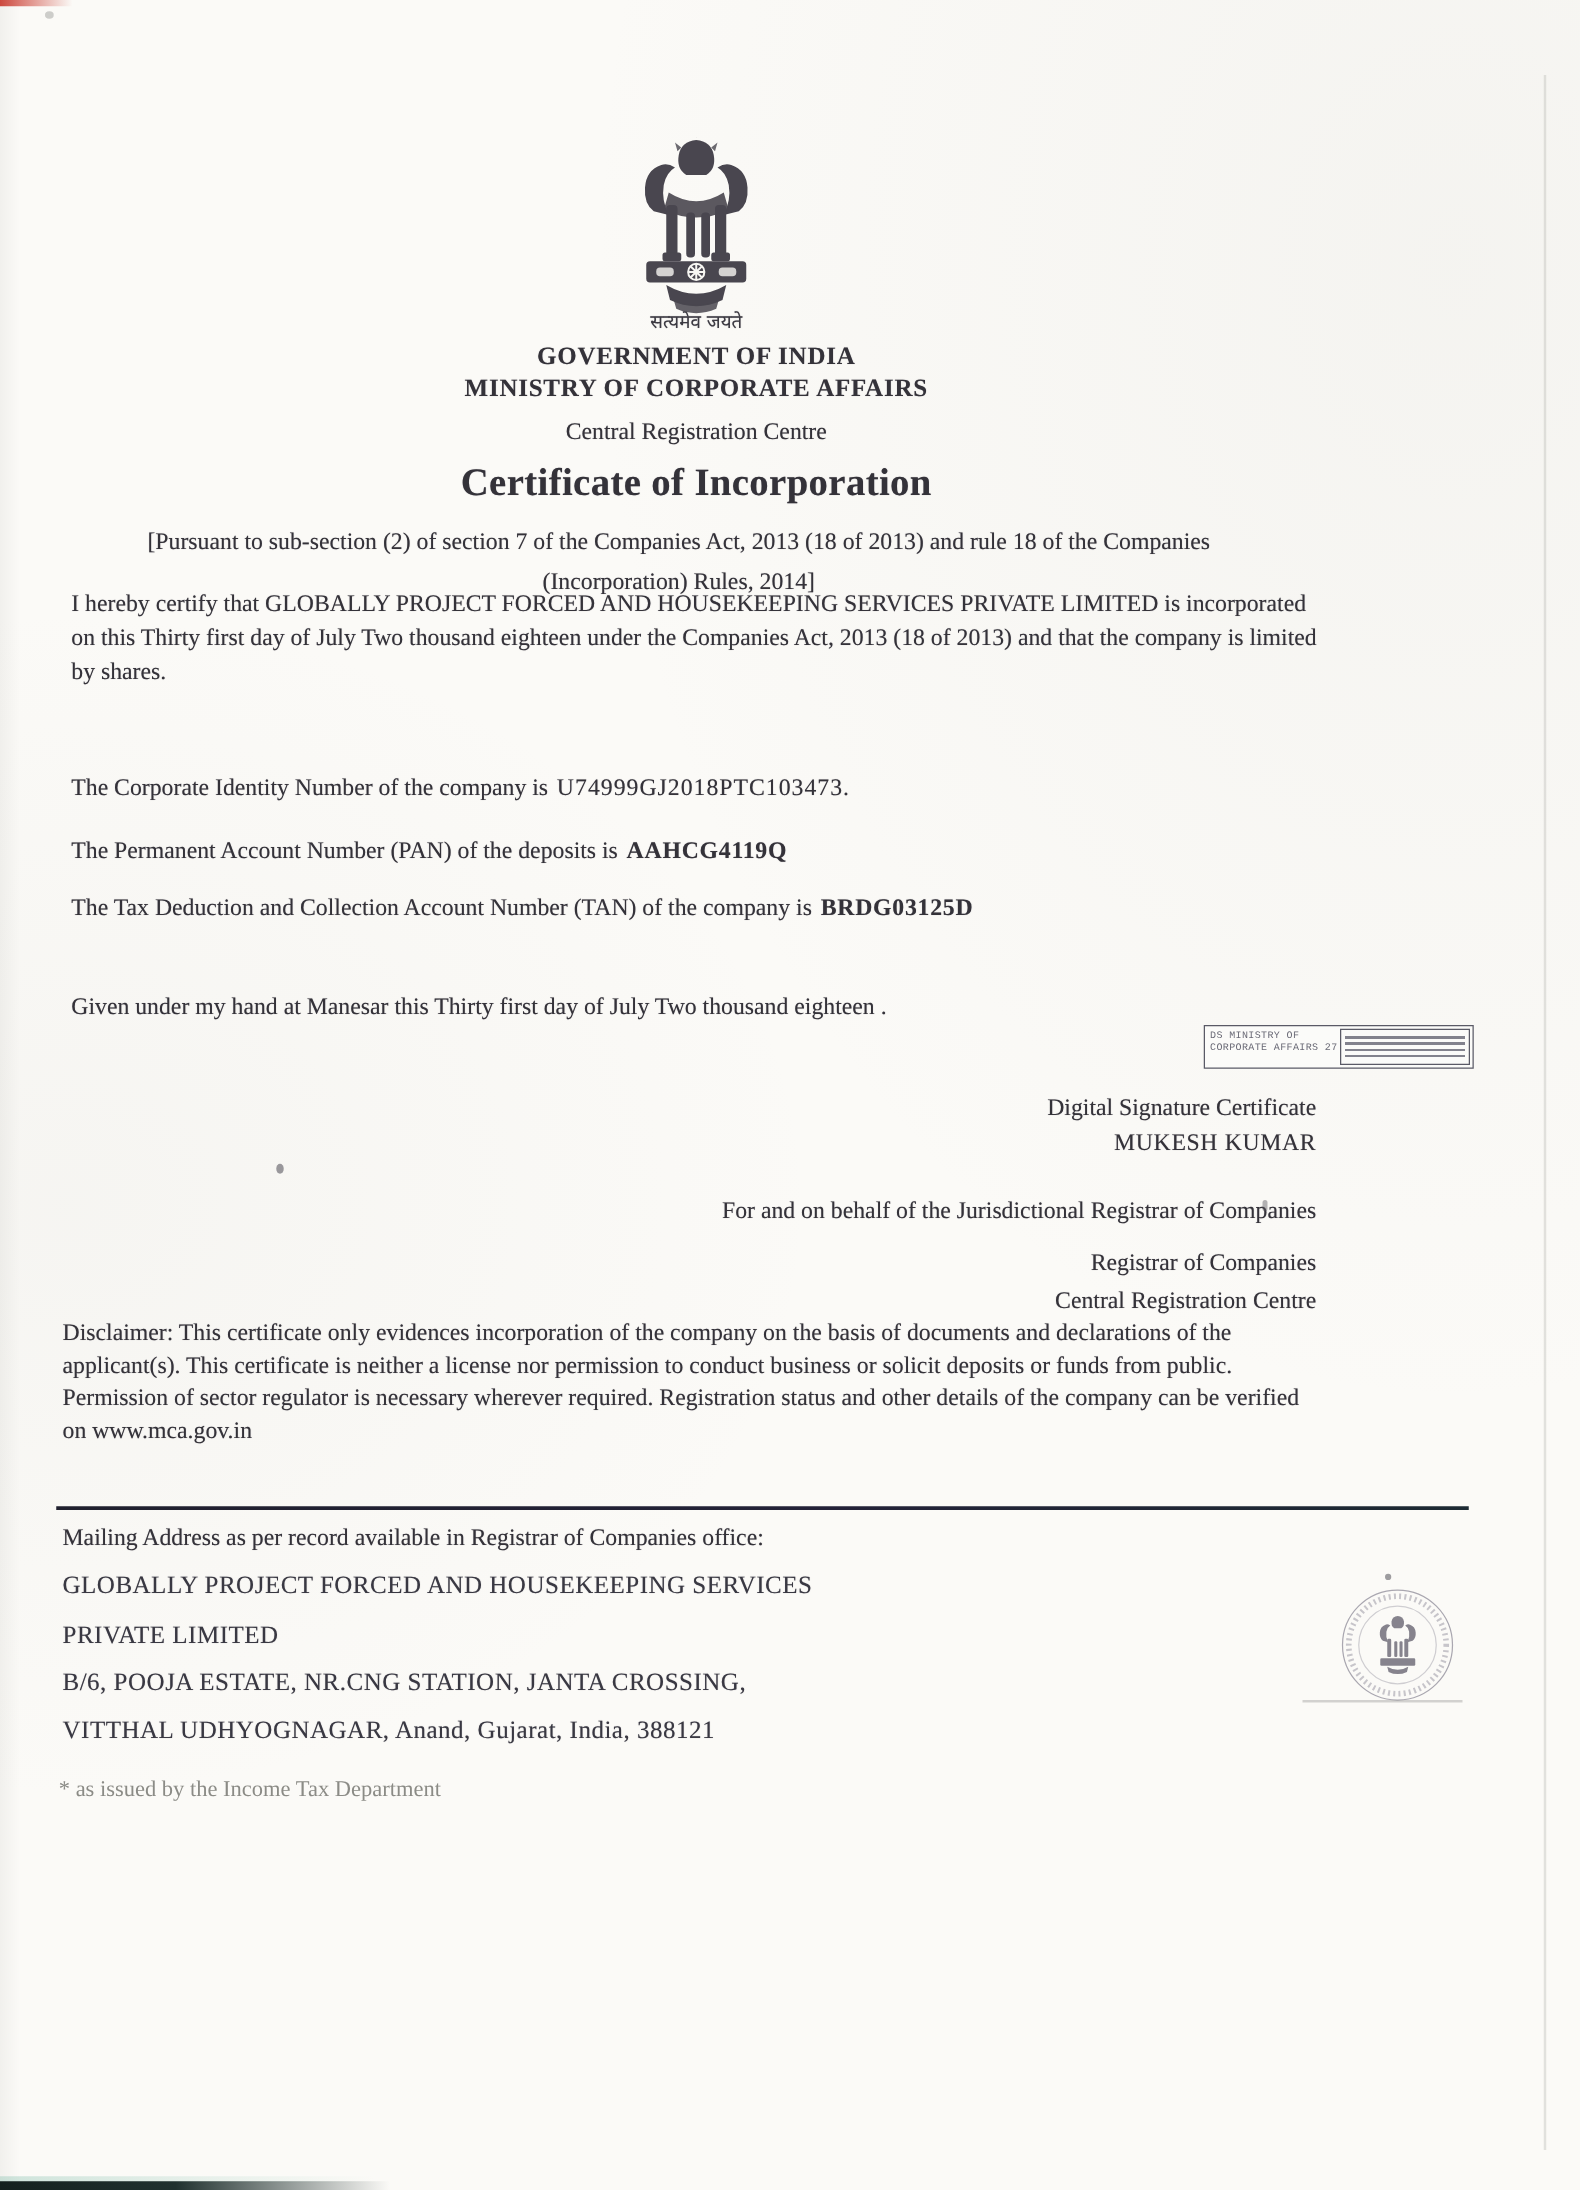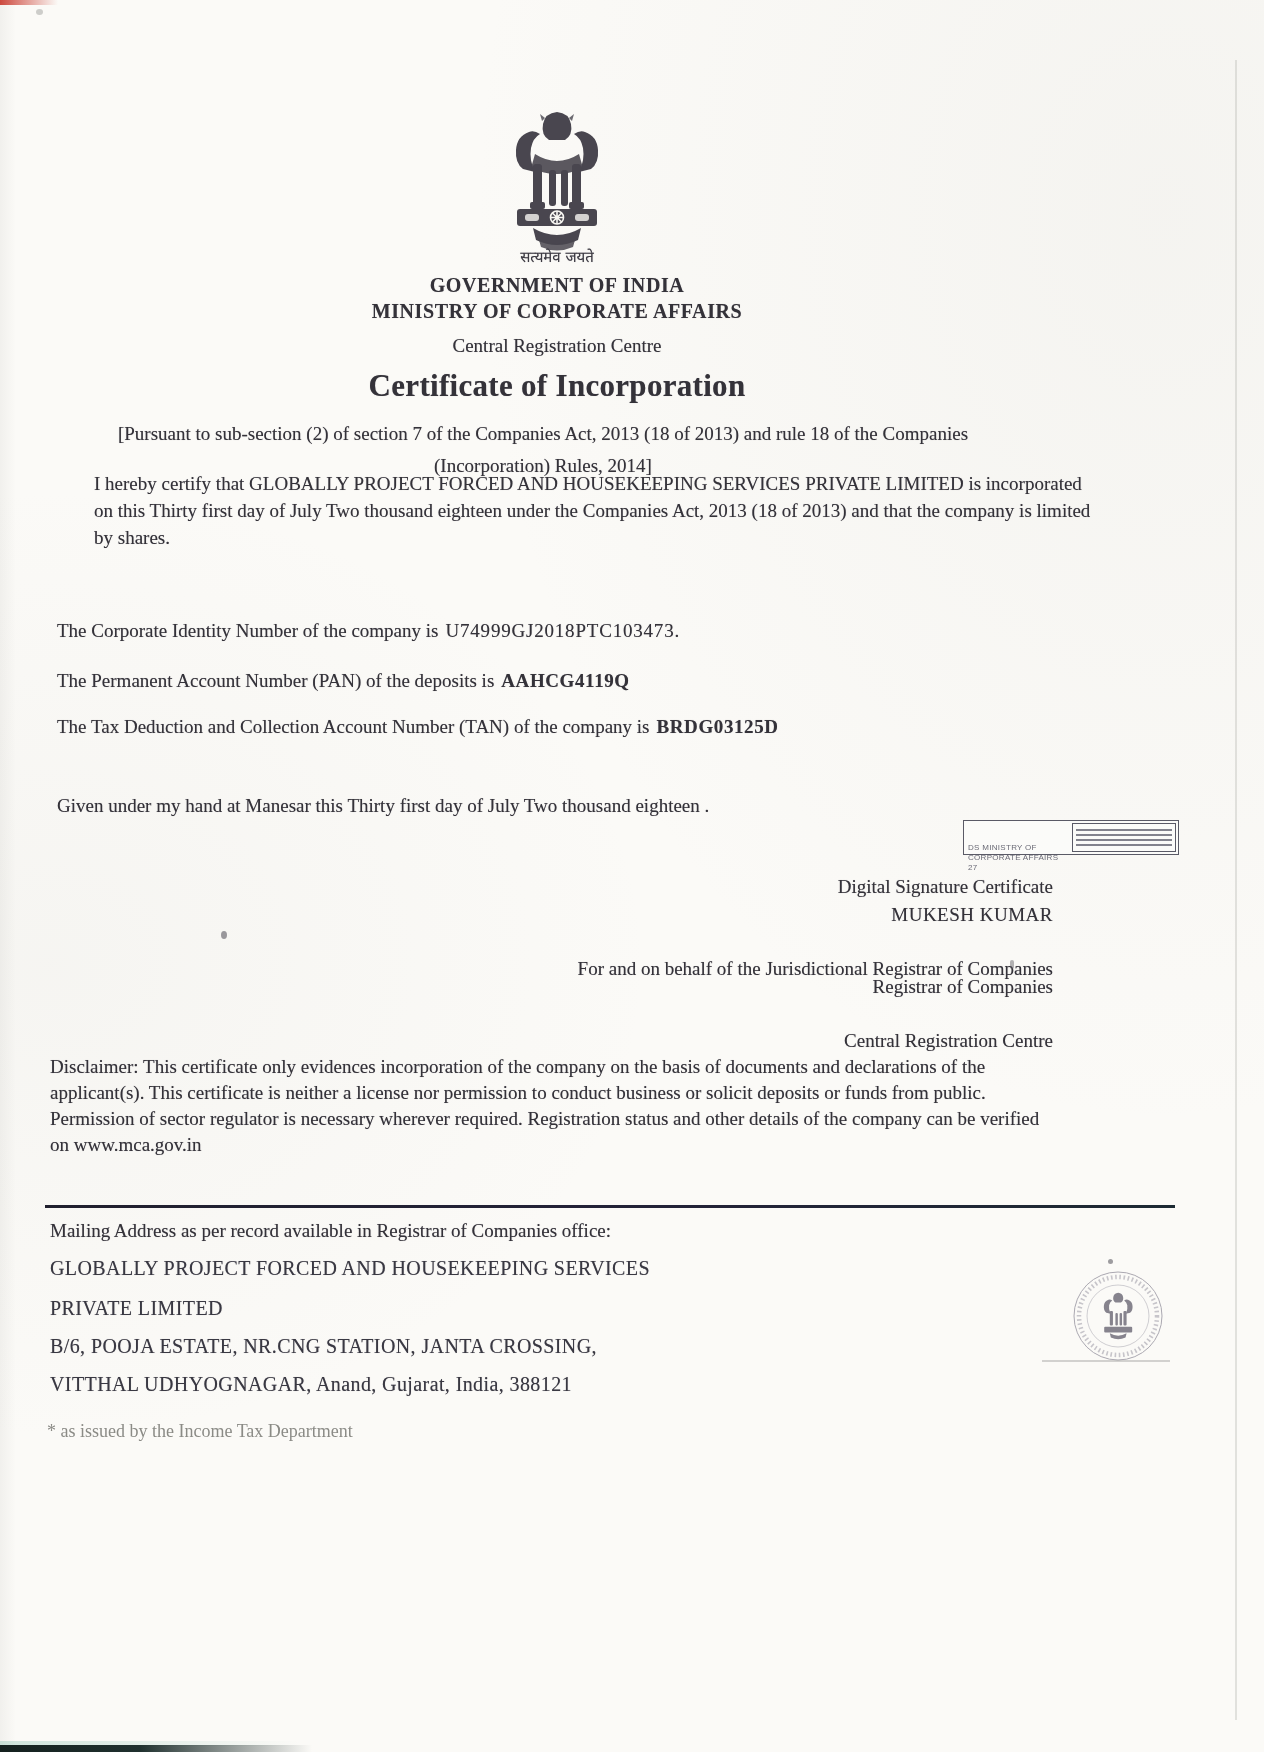--- a/index.html
+++ b/index.html
@@ -18,49 +18,49 @@
   .abs { position:absolute; }
   .ctr { left:0; width:1114px; text-align:center; } 
   .emblem-wrap { left:505px; top:110px; width:104px; height:142px; }
   .motto { top:246px; font-family:"DejaVu Sans",sans-serif; font-size:15px; color:#3c3a42; filter:blur(.4px); }
   .gov { top:274px; font-size:20px; font-weight:bold; letter-spacing:.6px; }
   .ministry { top:300px; font-size:20px; font-weight:bold; letter-spacing:.6px; }
   .centre { top:335px; font-size:19px; }
   .doc-title { top:368px; font-size:31px; font-weight:bold; letter-spacing:.3px; }
   .pursuant { top:418px; left:68px; width:950px; text-align:center; font-size:19px; line-height:32px; }
   .para { font-size:19px; line-height:27px; }
-  .certify { top:470px; left:57px; width:1008px;margin-left:37px; }
+  .certify { top:470px; left:57px; width:1008px; }
   .line-row { left:57px; font-size:19px; }
   .cin { top:620px; }
   .pan { top:670px; }
   .tan { top:716px; }
   .given { top:795px; }
   .val { margin-left:7px; letter-spacing:.8px; }
   .bold { font-weight:bold; letter-spacing:.6px;text-align:right; }
   .stamp-box {
     left:963px; top:820px; width:216px; height:35px;
     border:1px solid #5a5a66; display:flex; background:rgba(255,255,255,.4);
   }
   .stamp-left {
     flex:1; padding:3px 2px 0 4px;
-    font-family:Liberation Sans, sans-serif;
+    font-family:Liberation Mono, monospace;
     font-size:8px; line-height:10px; color:#6a6a76; letter-spacing:.3px;
-    text-shadow:none; filter:blur(.3px);margin-top:19px;
+    text-shadow:none; filter:blur(.3px);
   }
   .stamp-right {
     width:104px; margin:2px 2px 2px 0; border:1px solid #5a5a66;
     background:
       repeating-linear-gradient(180deg, rgba(90,90,105,.75) 0 2px, rgba(90,90,105,0) 2px 5px);
     background-clip:content-box; padding:2px 3px;
   }
   .sig-block { right:211px; text-align:right; font-size:19px; }
   .dsc { top:876px; }
   .signer { top:904px; letter-spacing:.5px; }
   .behalf { top:958px; }
-  .roc { top:976px; }
+  .roc { top:1000px; }
   .crc { top:1030px; }
   .disclaimer { top:1054px; left:50px; width:1012px; line-height:26px; }
   .rule { left:45px; top:1205px; width:1130px; height:3px;
     background:linear-gradient(90deg,#20202e,#232238 55%,#1d2a33); }
   .mail-head { top:1220px; left:50px; font-size:19px; }
   .mail-line { left:50px; font-size:20px; letter-spacing:.4px; color:#393842; }
   .m1 { top:1257px; } .m2 { top:1297px; } .m3 { top:1335px; } .m4 { top:1373px; }
   .footnote { top:1421px; left:47px; font-size:18px; color:#8b8b86; text-shadow:none; filter:blur(.3px); }
   .seal { left:1070px; top:1268px; width:96px; height:96px; opacity:.75; }
   .seal-underline { left:1042px; top:1360px; width:128px; height:2px; background:rgba(160,160,158,.45); }

